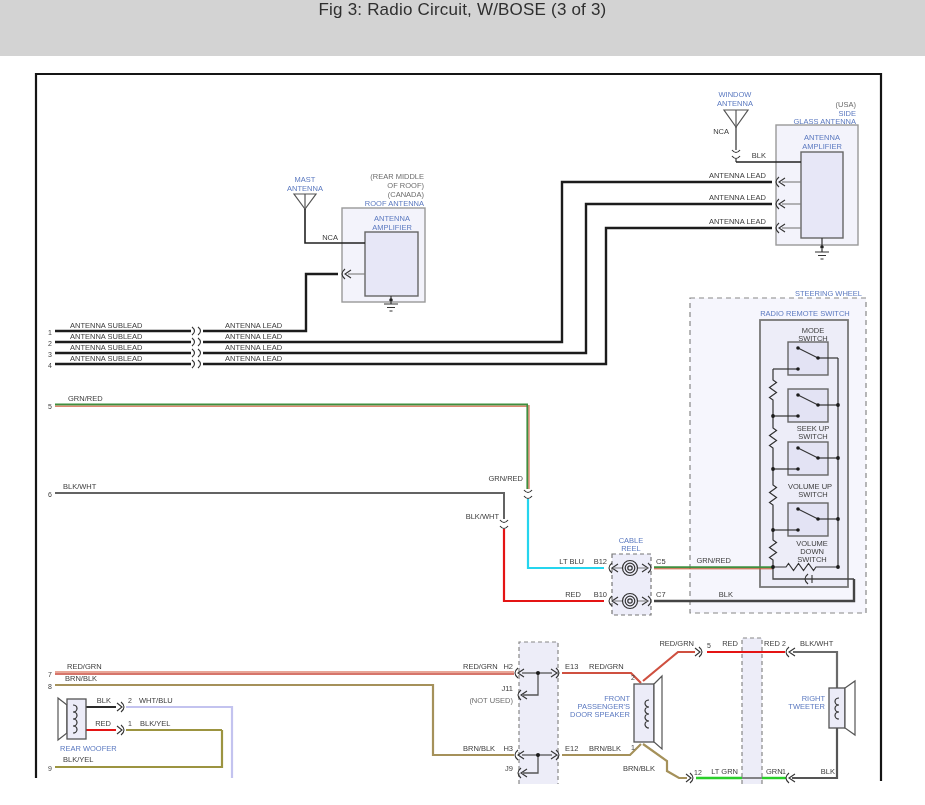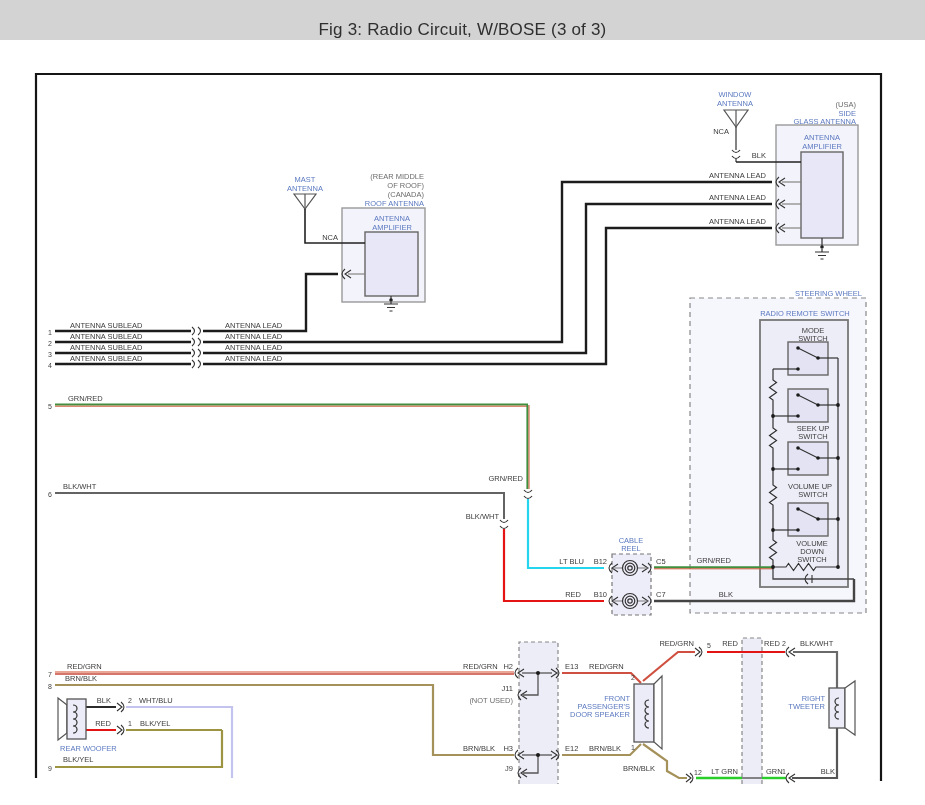--- a/index.html
+++ b/index.html
@@ -1,19 +1,19 @@
 <!DOCTYPE html>
 <html><head>
 <meta charset="utf-8">
 <style>
   html,body{margin:0;padding:0;background:#fff;}
   #page{position:relative;width:925px;height:805px;background:#ffffff;overflow:hidden;
         font-family:"Liberation Sans",sans-serif;}
-  #hdr{position:absolute;left:0;top:0;width:925px;height:40px;background:#d3d3d3;
-       display:flex;align-items:flex-end;justify-content:center;}
+  #hdr{position:absolute;left:0;top:0;width:925px;height:56px;background:#d3d3d3;
+       display:flex;align-items:flex-start;justify-content:center;}
   #hdr span{font-size:17px;color:#2f2f2f;letter-spacing:.2px;}
   svg{position:absolute;left:0;top:0;}
   text{font-family:"Liberation Sans",sans-serif;}
   .lbl{font-size:7.5px;fill:#3c3c3c;}
   .blu{font-size:7.5px;fill:#5b79c0;}
   .gry{font-size:7.5px;fill:#6b6b6b;}
   .num{font-size:7px;fill:#444;}
   .wblk{stroke:#1c1c1c;stroke-width:2.4;fill:none;}
   .wthin{stroke:#7a7a7a;stroke-width:1.1;fill:none;}
   .conn{stroke:#333;stroke-width:1.1;fill:none;}

